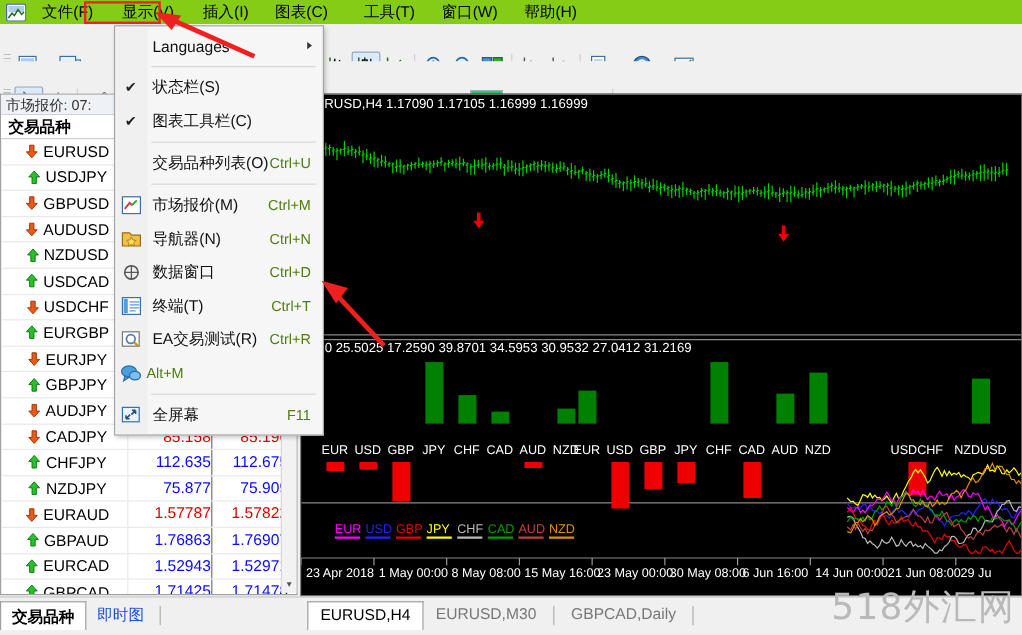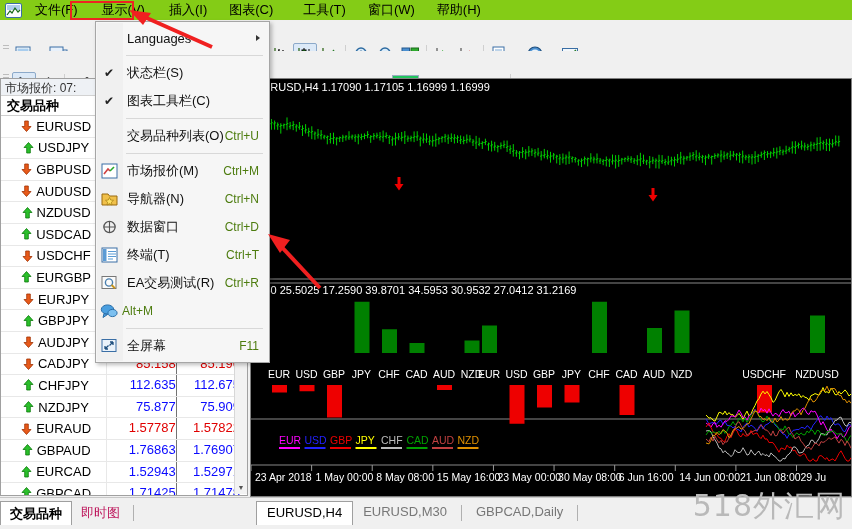--- a/index.html
+++ b/index.html
@@ -64,21 +64,21 @@
   .up{color:#0a0aff;} .down{color:#e00000;}
   .arr{width:11px;height:12px;display:inline-block;}
 
   .mw-scroll{position:absolute;right:0;top:36px;width:12px;height:379px;background:#f2f2f2;border-left:1px solid #d7d7d7;}
   .mw-scroll .thumb{position:absolute;top:0;left:0;width:12px;height:150px;background:#d4d4d4;border:1px solid #c0c0c0;box-sizing:border-box;}
   .mw-scroll .arrd{position:absolute;bottom:0;left:0;width:12px;height:13px;display:flex;align-items:center;justify-content:center;font-size:7px;color:#555;}
 
   
   .ltabs{position:absolute;left:0;top:497px;width:250px;height:32px;background:#f0f0f0;
          border-top:1px solid #c8c8c8;display:flex;align-items:flex-start;padding-top:3px;}
-  .ltab{font-size:13px;padding:3px 9px;box-sizing:border-box;color:#be185d;}
+  .ltab{font-size:13px;padding:3px 9px;box-sizing:border-box;color:#1d4ed8;}
   .ltab.act{background:#fff;border:1px solid #9f9f9f;border-bottom:none;color:#000;font-weight:bold;height:24px;}
   .tsep{width:1px;height:16px;background:#b0b0b0;margin:4px 4px;}
 
   
   .chartwrap{position:absolute;left:250px;top:78px;width:602px;height:419px;background:#000;
              border:1px solid #808080;box-sizing:border-box;overflow:hidden;}
   .chart-lbl{position:absolute;color:#fff;font-size:11px;font-family:"Liberation Sans",sans-serif;white-space:nowrap;}
   svg.cv{position:absolute;left:0;top:0;}
 
   

